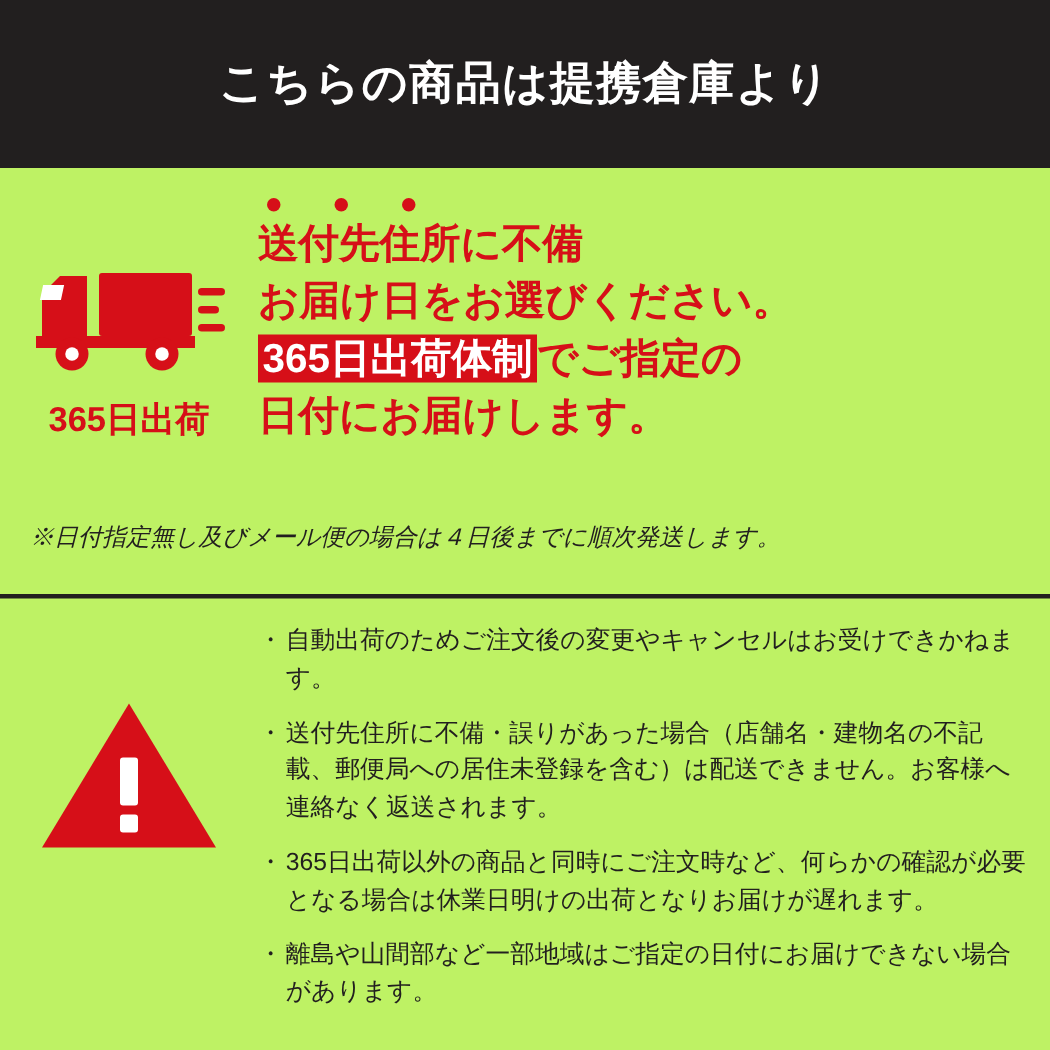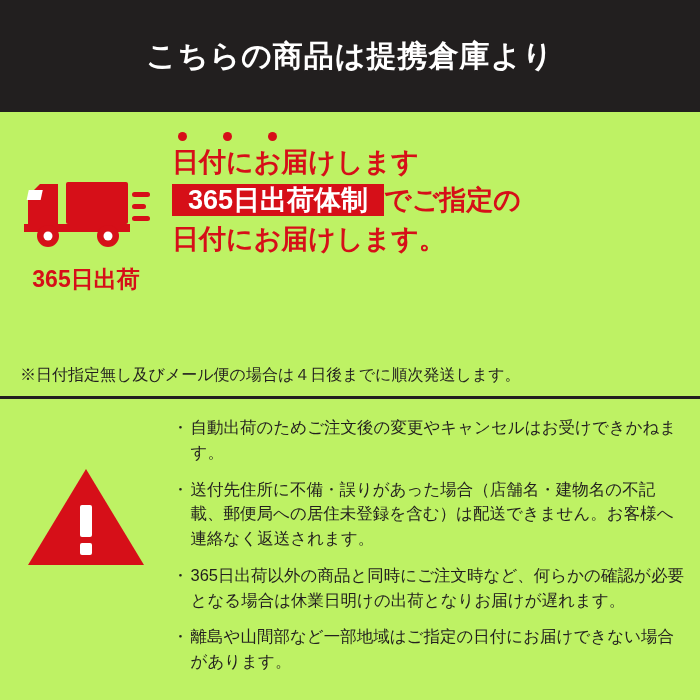--- a/index.html
+++ b/index.html
@@ -99,28 +99,29 @@
   .mid-line {
     color: #d60f18;
     font-size: 27px;
     font-weight: bold;
     line-height: 1.42;
     white-space: nowrap;
   }
   .hl {
     background: #d60f18;
     color: #ffffff;
-    padding: 1px 16px;
+    padding: 1px 3px;
   }
   .mid-note {
     color: #221f1f;
     font-size: 16px;
     line-height: 1.3;
-    padding: 10px 14px 10px 20px;
-    white-space: nowrap;
+    padding: 10px 14px 26px 20px;
+    white-space: nowrap;
+    font-style: italic;
   }
 
   
   .caution {
     flex: 1 1 auto;
     display: flex;
     flex-direction: row;
     align-items: flex-start;
     padding-top: 14px;
   }
@@ -209,21 +210,22 @@
         </span>
         <div class="truck-label">365日出荷</div>
       </div>
 
       <div class="mid-text">
         <div class="dots">
           <span class="dot"></span>
           <span class="dot"></span>
           <span class="dot"></span>
         </div>
-        <div class="mid-line">日付にお届けします</div>
+        <div class="mid-line">送付先住所に不備</div>
+        <div class="mid-line">お届け日をお選びください。</div>
         <div class="mid-line"><span class="hl">365日出荷体制</span><span>でご指定の</span></div>
         <div class="mid-line">日付にお届けします。</div>
       </div>
     </div>
 
     <div class="mid-note">※日付指定無し及びメール便の場合は４日後までに順次発送します。</div>
   </div>
 
   <div class="caution">
     <div class="caution-col">

